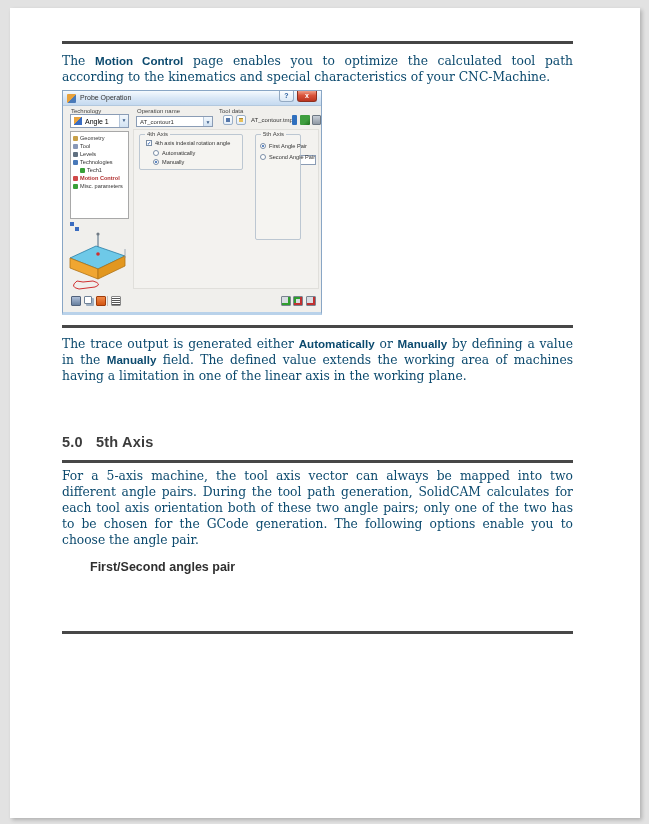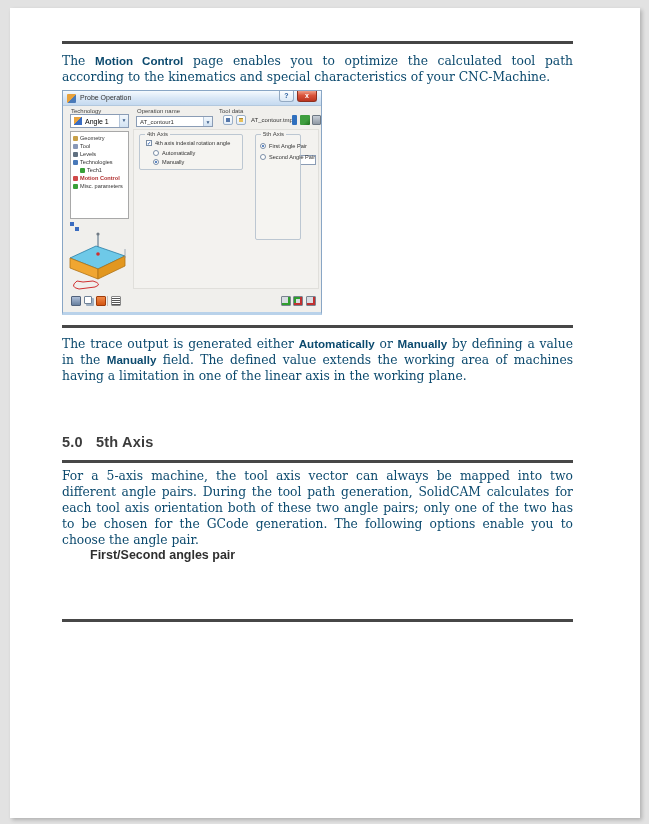--- a/index.html
+++ b/index.html
@@ -16,21 +16,21 @@
   p.body .b { font-family:"Liberation Sans",sans-serif; font-weight:bold; font-size:11.6px; }
   .p-intro { margin-top:9px; }
   .p-61a { margin-top:13px; }
   .p-61b { margin-top:8px; }
   .p-62a { margin-top:5px; }
   .p-62b { margin-top:22px; }
 
   .sec-heading { margin-top:18px; font-size:14.5px; font-weight:bold; color:#3c3c3c; letter-spacing:.2px; }
   .sec-heading .num { display:inline-block; width:34px; }
   .h62 { margin-top:50px; }
-  .sub-heading { font-size:12.5px; font-weight:bold; color:#2f2f2f;padding-left:28px; }
+  .sub-heading { margin-top:12px; font-size:12.5px; font-weight:bold; color:#2f2f2f;padding-left:28px; }
 
   .footer-rule { margin-top:57px; height:2px; border-top:2px solid #474747; border-bottom:1px solid #474747; }
 
   
   .dlg { position:relative; margin-top:5px; width:260px; height:225px; background:#f0efec;
          border:1px solid #89a6c5; border-bottom:3px solid #b9d2ea; font-family:"Liberation Sans",sans-serif; }
   .dlg-titlebar { position:absolute; left:0; top:0; width:100%; height:15px;
          background:linear-gradient(#f5fafe,#d9e7f6 50%,#c5daf0); border-bottom:1px solid #b2c8de; }
   .dlg-title-icon { position:absolute; left:4px; top:3px; width:9px; height:9px;
          background:linear-gradient(135deg,#e8a23c 50%,#4a7ab8 50%); border-radius:1px; }

